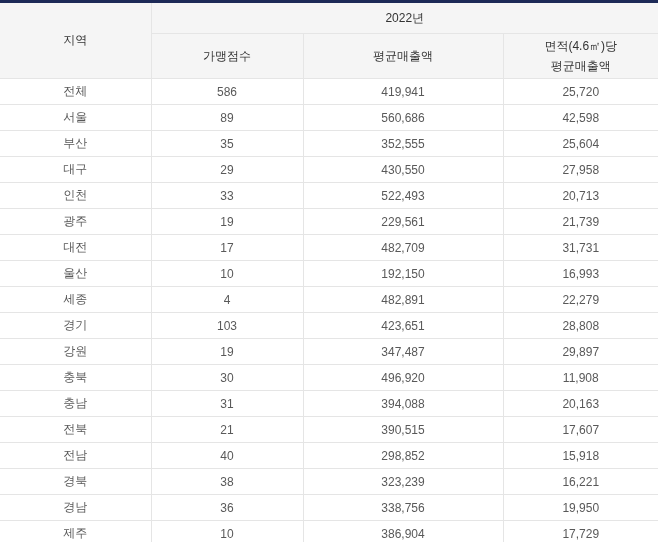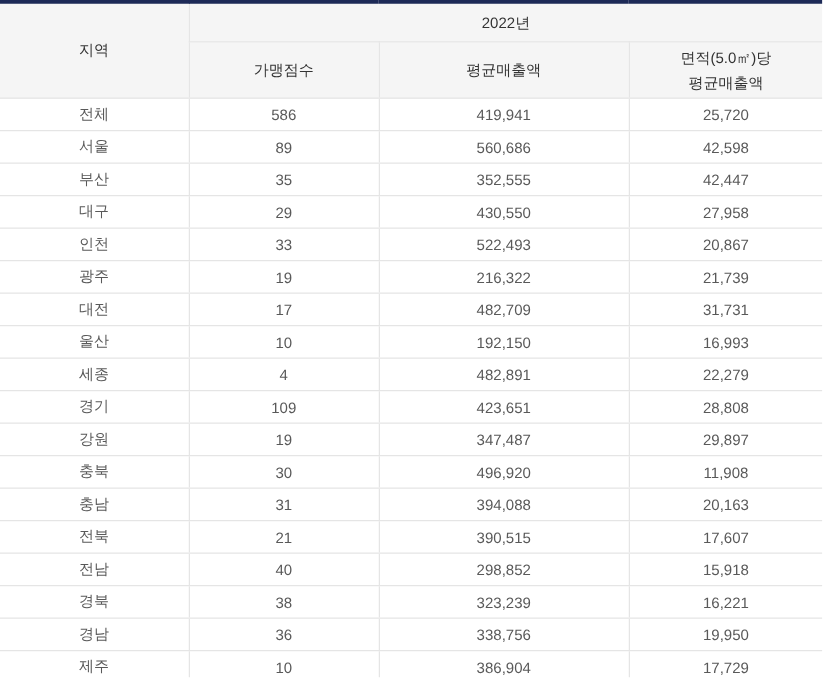--- a/index.html
+++ b/index.html
@@ -78,59 +78,59 @@
         <col class="c4">
     </colgroup>
     <thead>
       <tr class="year-row">
         <th class="region-head" rowspan="2">지역</th>
         <th class="year-head" colspan="3">2022년</th>
       </tr>
       <tr class="sub-row">
         <th class="sub-head">가맹점수</th>
         <th class="sub-head">평균매출액</th>
-        <th class="sub-head area-head">면적(5.0㎡)당
+        <th class="sub-head area-head">면적(4.6㎡)당
 평균매출액</th>
       </tr>
     </thead>
     <tbody>
         <tr>
           <td class="region-col">전체</td>
           <td>586</td>
           <td>419,941</td>
           <td>25,720</td>
         </tr>
         <tr>
           <td class="region-col">서울</td>
           <td>89</td>
           <td>560,686</td>
           <td>42,598</td>
         </tr>
         <tr>
           <td class="region-col">부산</td>
           <td>35</td>
           <td>352,555</td>
-          <td>42,447</td>
+          <td>25,604</td>
         </tr>
         <tr>
           <td class="region-col">대구</td>
           <td>29</td>
           <td>430,550</td>
           <td>27,958</td>
         </tr>
         <tr>
           <td class="region-col">인천</td>
           <td>33</td>
           <td>522,493</td>
-          <td>20,867</td>
+          <td>20,713</td>
         </tr>
         <tr>
           <td class="region-col">광주</td>
           <td>19</td>
-          <td>216,322</td>
+          <td>229,561</td>
           <td>21,739</td>
         </tr>
         <tr>
           <td class="region-col">대전</td>
           <td>17</td>
           <td>482,709</td>
           <td>31,731</td>
         </tr>
         <tr>
           <td class="region-col">울산</td>
@@ -139,21 +139,21 @@
           <td>16,993</td>
         </tr>
         <tr>
           <td class="region-col">세종</td>
           <td>4</td>
           <td>482,891</td>
           <td>22,279</td>
         </tr>
         <tr>
           <td class="region-col">경기</td>
-          <td>109</td>
+          <td>103</td>
           <td>423,651</td>
           <td>28,808</td>
         </tr>
         <tr>
           <td class="region-col">강원</td>
           <td>19</td>
           <td>347,487</td>
           <td>29,897</td>
         </tr>
         <tr>

